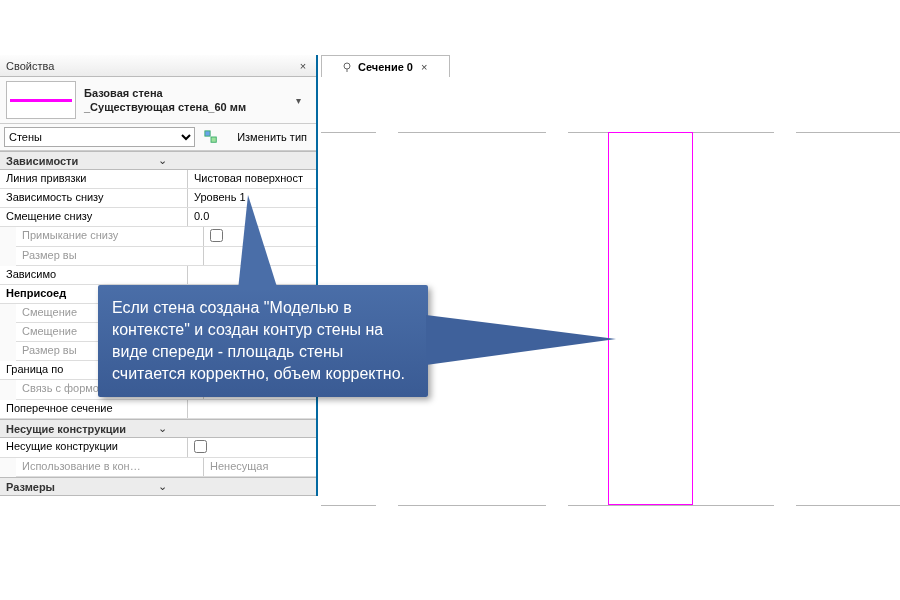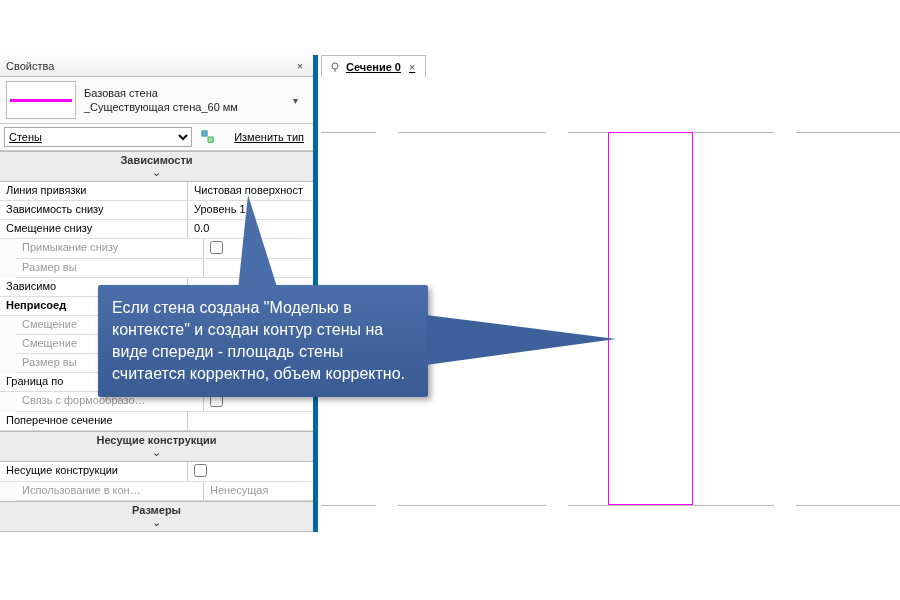--- a/index.html
+++ b/index.html
@@ -1,41 +1,41 @@
 <!DOCTYPE html>
 <html><head>
 <meta charset="utf-8">
 <style>
   * { box-sizing: border-box; margin: 0; padding: 0; }
   body { font-family: "Segoe UI", Tahoma, sans-serif; font-size: 11px; background: #fff; width: 900px; height: 600px; position: relative; overflow: hidden; }
   .frame { position: absolute; left: 0; top: 55px; width: 900px; height: 500px; background: #fff; }
-  .panel { position: absolute; left: 0; top: 0; width: 318px; border-right: 5px solid #0369a1; background: #fafafa; }
+  .panel { position: absolute; left: 0; top: 0; width: 318px; border-right: 2px solid #0369a1; background: #fafafa; }
   .panel-header { height: 22px; background: linear-gradient(#fdfdfd,#ececec); border-bottom: 1px solid #bbb; display: flex; align-items: center; padding: 0 6px; }
   .panel-header .title { flex: 1; font-size: 11px; color: #333; }
   .close-x { width: 14px; text-align: center; color: #444; cursor: pointer; font-family: Arial; }
   .type-row { display: flex; align-items: center; padding: 4px 6px; border-bottom: 1px solid #ccc; }
   .swatch { width: 70px; height: 38px; background: #fff; border: 1px solid #bbb; display: flex; flex-direction: column; justify-content: center; }
   .swatch .line { height: 3px; background: #ff00ff; margin: 0 3px; }
   .type-text { flex: 1; padding: 0 8px; font-size: 11px; line-height: 14px; color: #222; }
-  .type-text .t1 { display: block; }
+  .type-text .t1 { display: block; font-weight: bold; }
   .chev { width: 14px; color: #555; font-size: 10px; cursor: pointer; }
-  .filter-row { display: flex; align-items: center; padding: 3px 4px; border-bottom: 1px solid #ccc; gap: 4px; text-decoration: underline; }
+  .filter-row { display: flex; align-items: center; padding: 3px 4px; border-bottom: 1px solid #ccc; gap: 4px; }
   .filter-row select { flex: 1; font-size: 11px; height: 20px; border: 1px solid #aaa; background: #fff; }
   .edit-type { display: flex; align-items: center; gap: 19px; font-size: 11px; padding: 2px 4px; border: 1px solid transparent; cursor: pointer; }
   .edit-type svg { width: 14px; height: 14px; }
-  .group { background: #ececec; border-top: 1px solid #bbb; border-bottom: 1px solid #bbb; padding: 2px 6px; font-size: 11px; font-weight: bold; color: #333; display: flex; align-items: center; flex-direction: column; }
+  .group { background: #ececec; border-top: 1px solid #bbb; border-bottom: 1px solid #bbb; padding: 2px 6px; font-size: 11px; font-weight: bold; color: #333; display: flex; align-items: center; }
   .group span { flex: 1; }
   .group .caret { font-size: 11px; cursor: pointer; font-weight: normal; }
   .prop-row { display: flex; border-bottom: 1px solid #ddd; min-height: 19px; font-size: 11px; background: #fff; }
   .prop-row.disabled { color: #9a9a9a; margin-left: 16px; }
   .prop-row .pname { width: 188px; padding: 2px 6px; border-right: 1px solid #ccc; white-space: nowrap; overflow: hidden; text-overflow: ellipsis; }
   .prop-row .pval { flex: 1; padding: 2px 6px; white-space: nowrap; overflow: hidden; text-overflow: ellipsis; }
   .prop-row .pval input[type=checkbox] { margin: 0; }
   .view-tab { position: absolute; left: 321px; top: 0; height: 22px; display: flex; align-items: center; }
-  .tab { display: flex; align-items: center; gap: 6px; height: 22px; padding: 0 8px; border: 1px solid #bbb; border-bottom: none; background: #fff; font-size: 11px; text-decoration: underline; }
+  .tab { display: flex; align-items: center; gap: 6px; height: 22px; padding: 0 20px; border: 1px solid #bbb; border-bottom: none; background: #fff; font-size: 11px; }
   .tab .pin { width: 10px; height: 10px; }
   .tab .tx { font-weight: bold; }
   .tab .tclose { font-family: Arial; cursor: pointer; color: #444; padding: 0 2px; }
   .canvas { position: absolute; left: 321px; top: 22px; right: 0; bottom: 0; background: #fff; height: 470px; width: 579px; }
   .hline { position: absolute; left: 0; right: 0; height: 1px; background: #999; opacity: 0.7; }
   .hgap { position: absolute; height: 3px; background: #fff; }
   .rect { position: absolute; border: 1px solid #ff00ff; }
   .callout { position: absolute; z-index: 5; }
   .callout .body { background: linear-gradient(#4a6ea8,#3a5b94); color: #fff; font-size: 16px; line-height: 22px; padding: 12px 14px; border-radius: 2px; box-shadow: 3px 3px 6px rgba(0,0,0,0.35); width: 330px; }
   .callout svg { position: absolute; }

